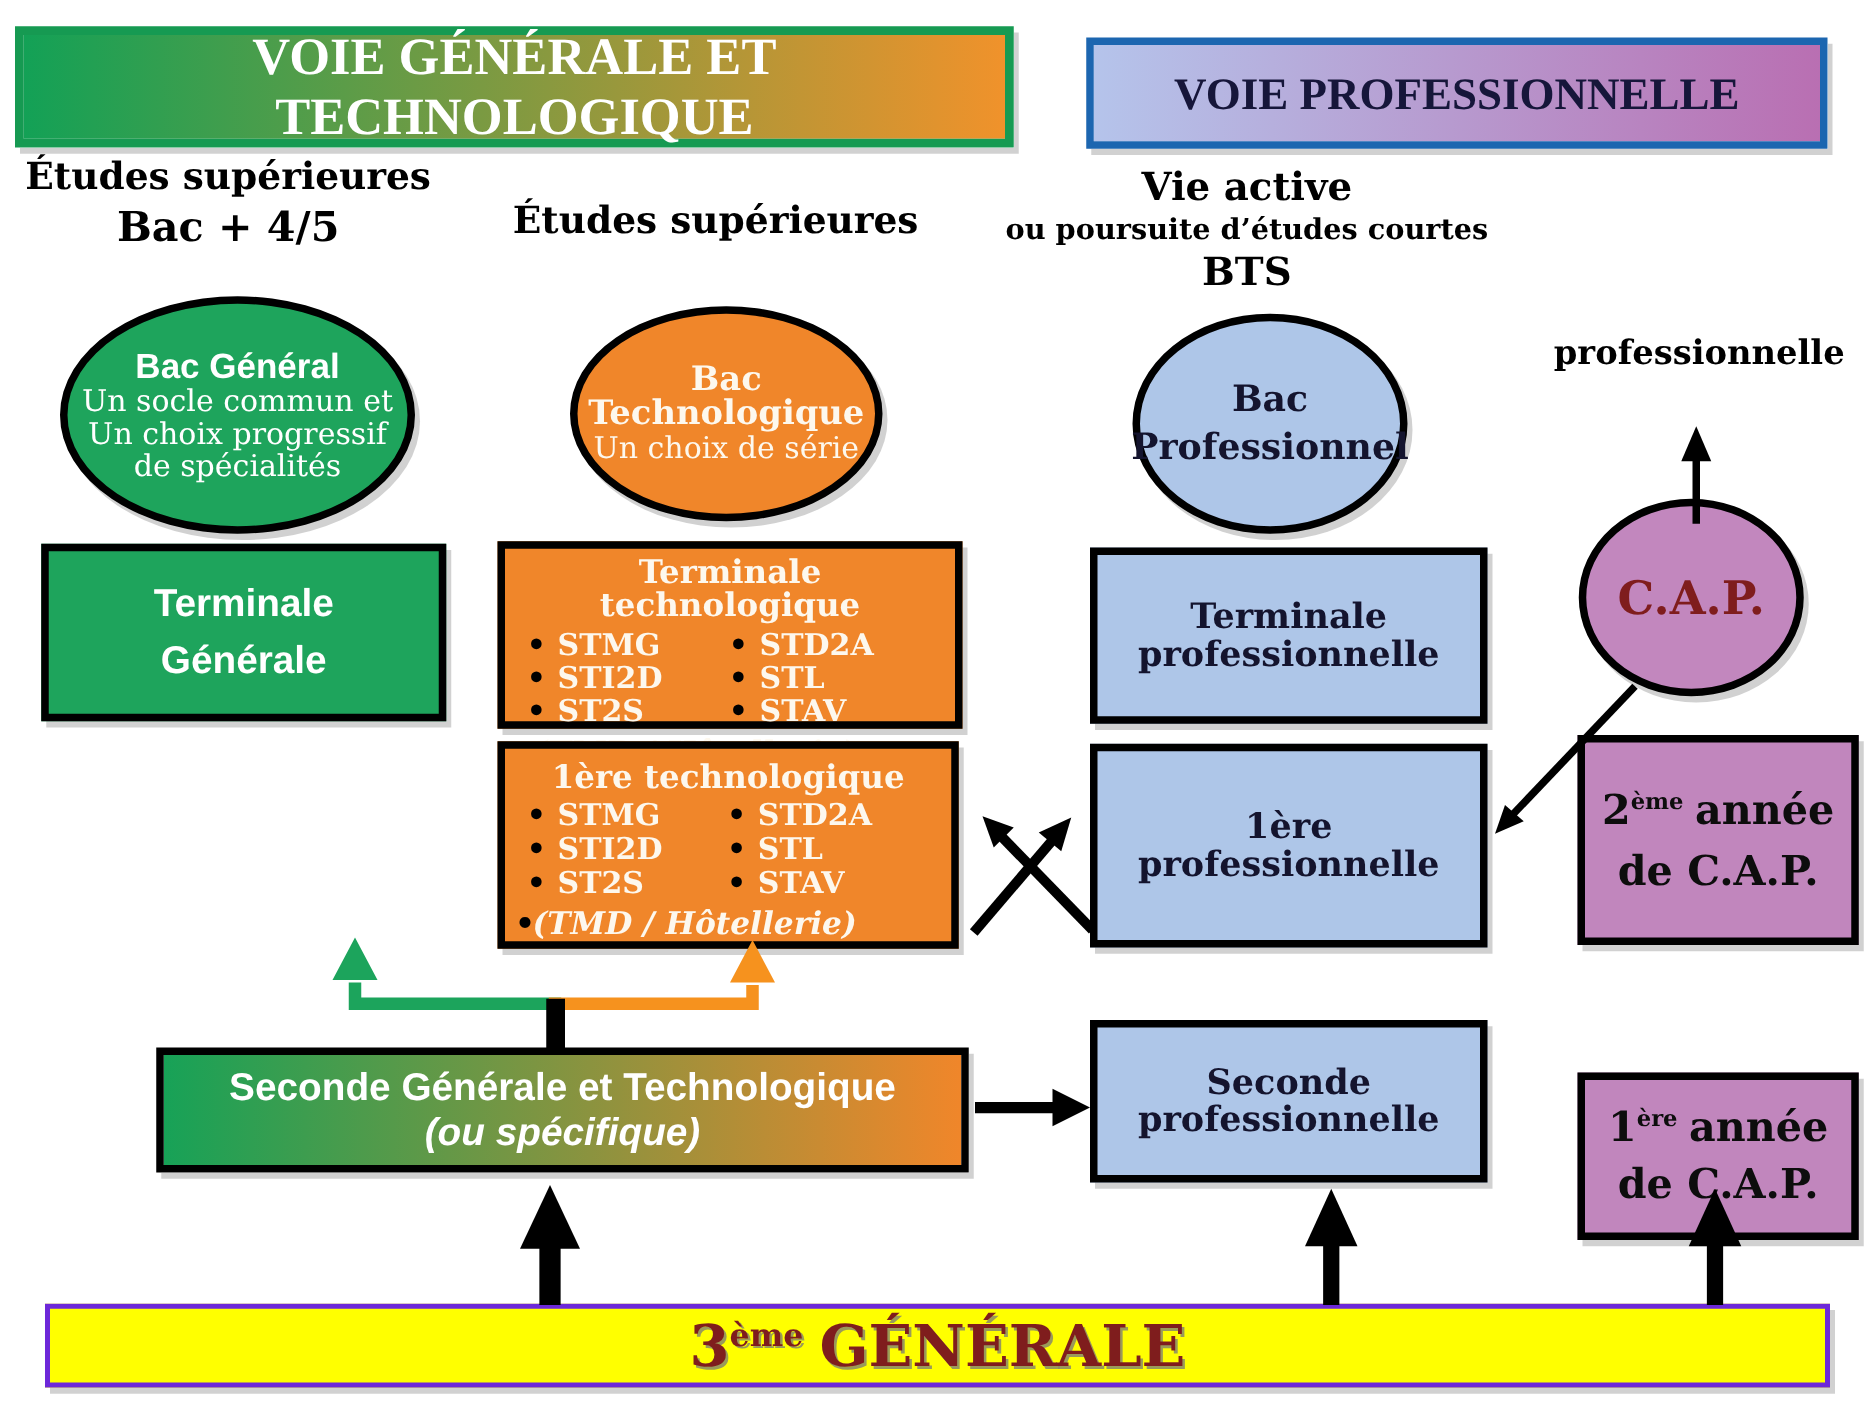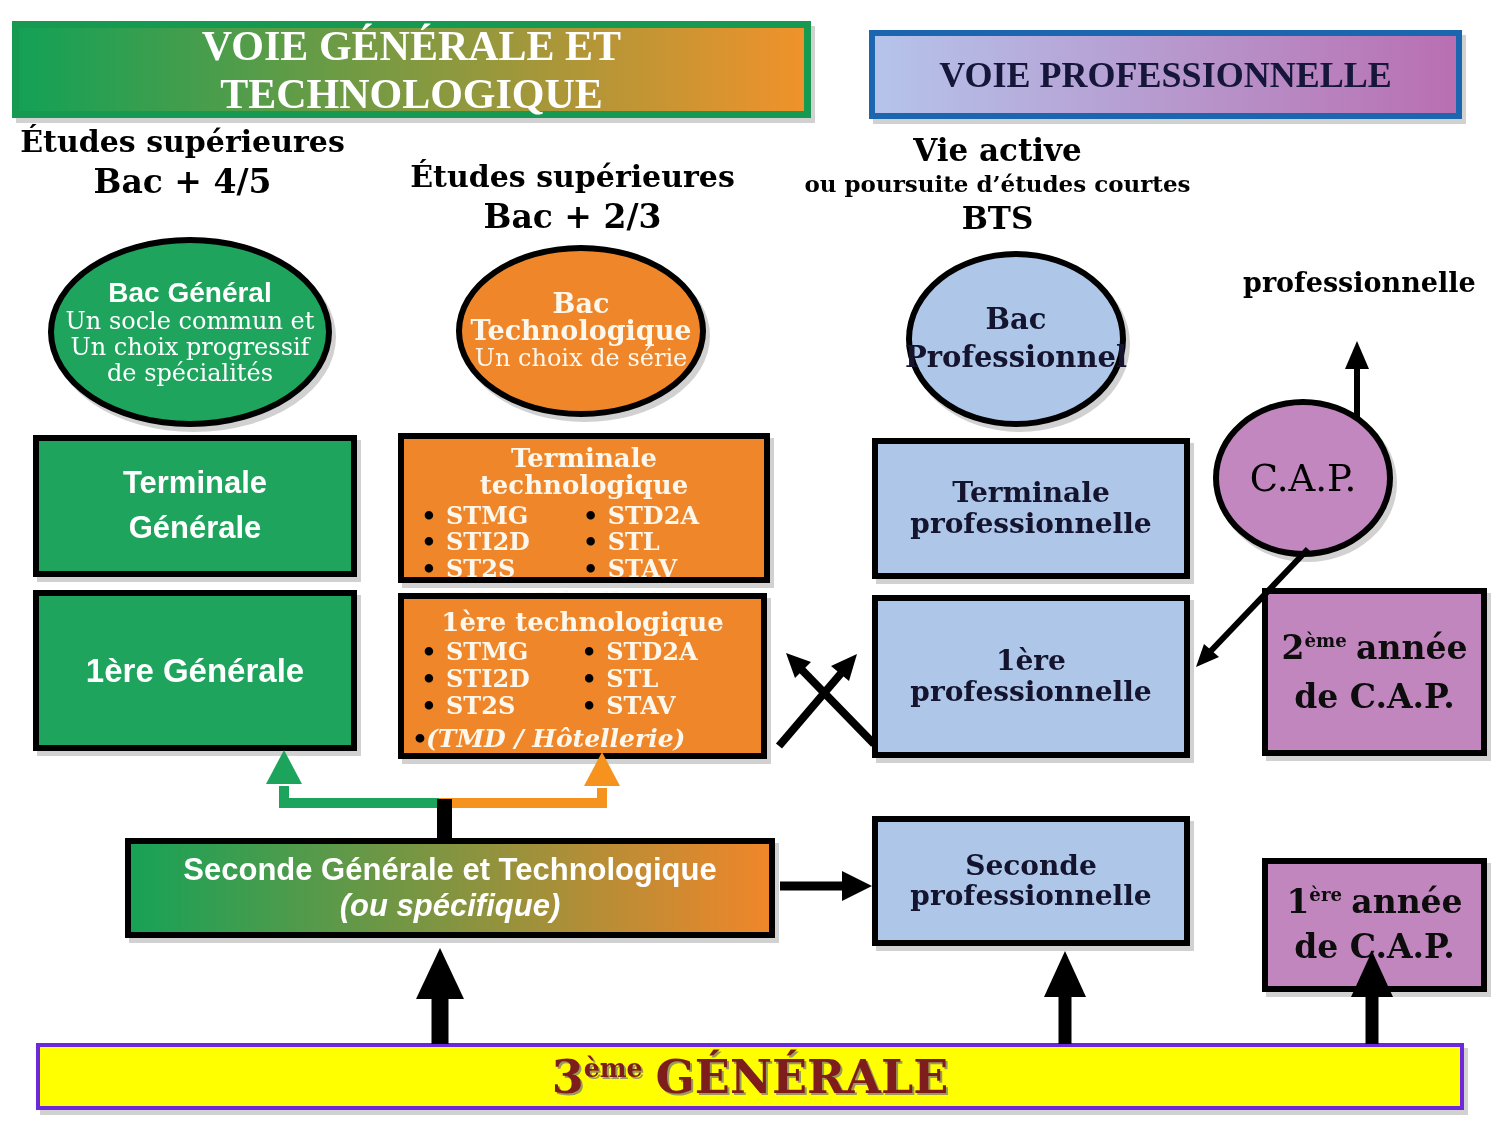--- a/index.html
+++ b/index.html
@@ -42,22 +42,22 @@
   
   .ellipse { border:6px solid #000; border-radius:50%; }
   .ell-gen { left:48px; top:237px; width:284px; height:190px; background:#1EA45C; color:#fff; }
   .ell-gen .t { font-size:28px; font-weight:bold; line-height:1.15; }
   .ell-gen .s { font-size:24px; line-height:1.08; }
   .ell-tech { left:456px; top:245px; width:250px; height:172px; background:#F0862A; color:#FDF8EE; }
   .ell-tech .t { font-size:27px; font-weight:bold; line-height:1.02; }
   .ell-tech .s { font-size:24px; line-height:1.15; }
   .ell-pro { left:906px; top:251px; width:220px; height:176px; background:#AEC6E8; color:#14142E; }
   .ell-pro .t { font-size:29px; font-weight:bold; line-height:1.3; }
-  .cap-circle { left:1213px; top:399px; width:180px; height:158px; background:#C287BE; color:#000000;
-    font-size:37px; font-weight:normal; }
+  .cap-circle { left:1263px; top:399px; width:180px; height:158px; background:#C287BE; color:#7f1d1d;
+    font-size:37px; font-weight:bold; }
 
   
   .bx { border:6px solid #000; }
   .bx-green { background:#1EA45C; color:#fff; font-family:"Liberation Sans", sans-serif; font-weight:bold; }
   .bx-orange { background:#F0862A; color:#FDF8EE; }
   .bx-blue { background:#AEC6E8; color:#14142E; font-weight:bold; }
   .bx-purple { background:#C186BD; color:#0d0d0d; font-weight:bold; }
 
   .term-gen { left:33px; top:435px; width:324px; height:142px; font-size:31px; line-height:1.45; }
   .prem-gen { left:33px; top:590px; width:324px; height:161px; font-size:33px; }
@@ -105,21 +105,20 @@
   <div class="abs banner-gt center shadow">
     <span>VOIE GÉNÉRALE ET TECHNOLOGIQUE</span>
   </div>
 
   <div class="abs hdr hdr-sup45">
     <div class="l1">Études supérieures</div>
     <div class="l2">Bac + 4/5</div>
   </div>
   <div class="abs hdr hdr-sup23">
     <div class="l1">Études supérieures</div>
-    <div class="l2">Bac + 2/3</div>
   </div>
   <div class="abs hdr hdr-vie">
     <div class="l1">Vie active</div>
     <div class="l2">ou poursuite d’études courtes</div>
     <div class="l3">BTS</div>
   </div>
   <div class="abs hdr hdr-insertion">
     <div>professionnelle</div>
   </div>
 
@@ -139,23 +138,20 @@
     <div class="t">Professionnel</div>
   </div>
   <div class="abs ellipse cap-circle center shadow">
     <span>C.A.P.</span>
   </div>
 
   <div class="abs bx bx-green term-gen center shadow">
     <div>Terminale</div>
     <div>Générale</div>
   </div>
-  <div class="abs bx bx-green prem-gen center shadow">
-    <div>1ère Générale</div>
-  </div>
 
   <div class="abs bx bx-orange tech-box term-tech shadow">
     <div class="tech-title">Terminale technologique</div>
     <div class="tech-cols">
       <div class="tech-col1">
         <div class="t-item">
             <span class="blt">•</span>
             <span>STMG</span>
           </div>
         <div class="t-item">

